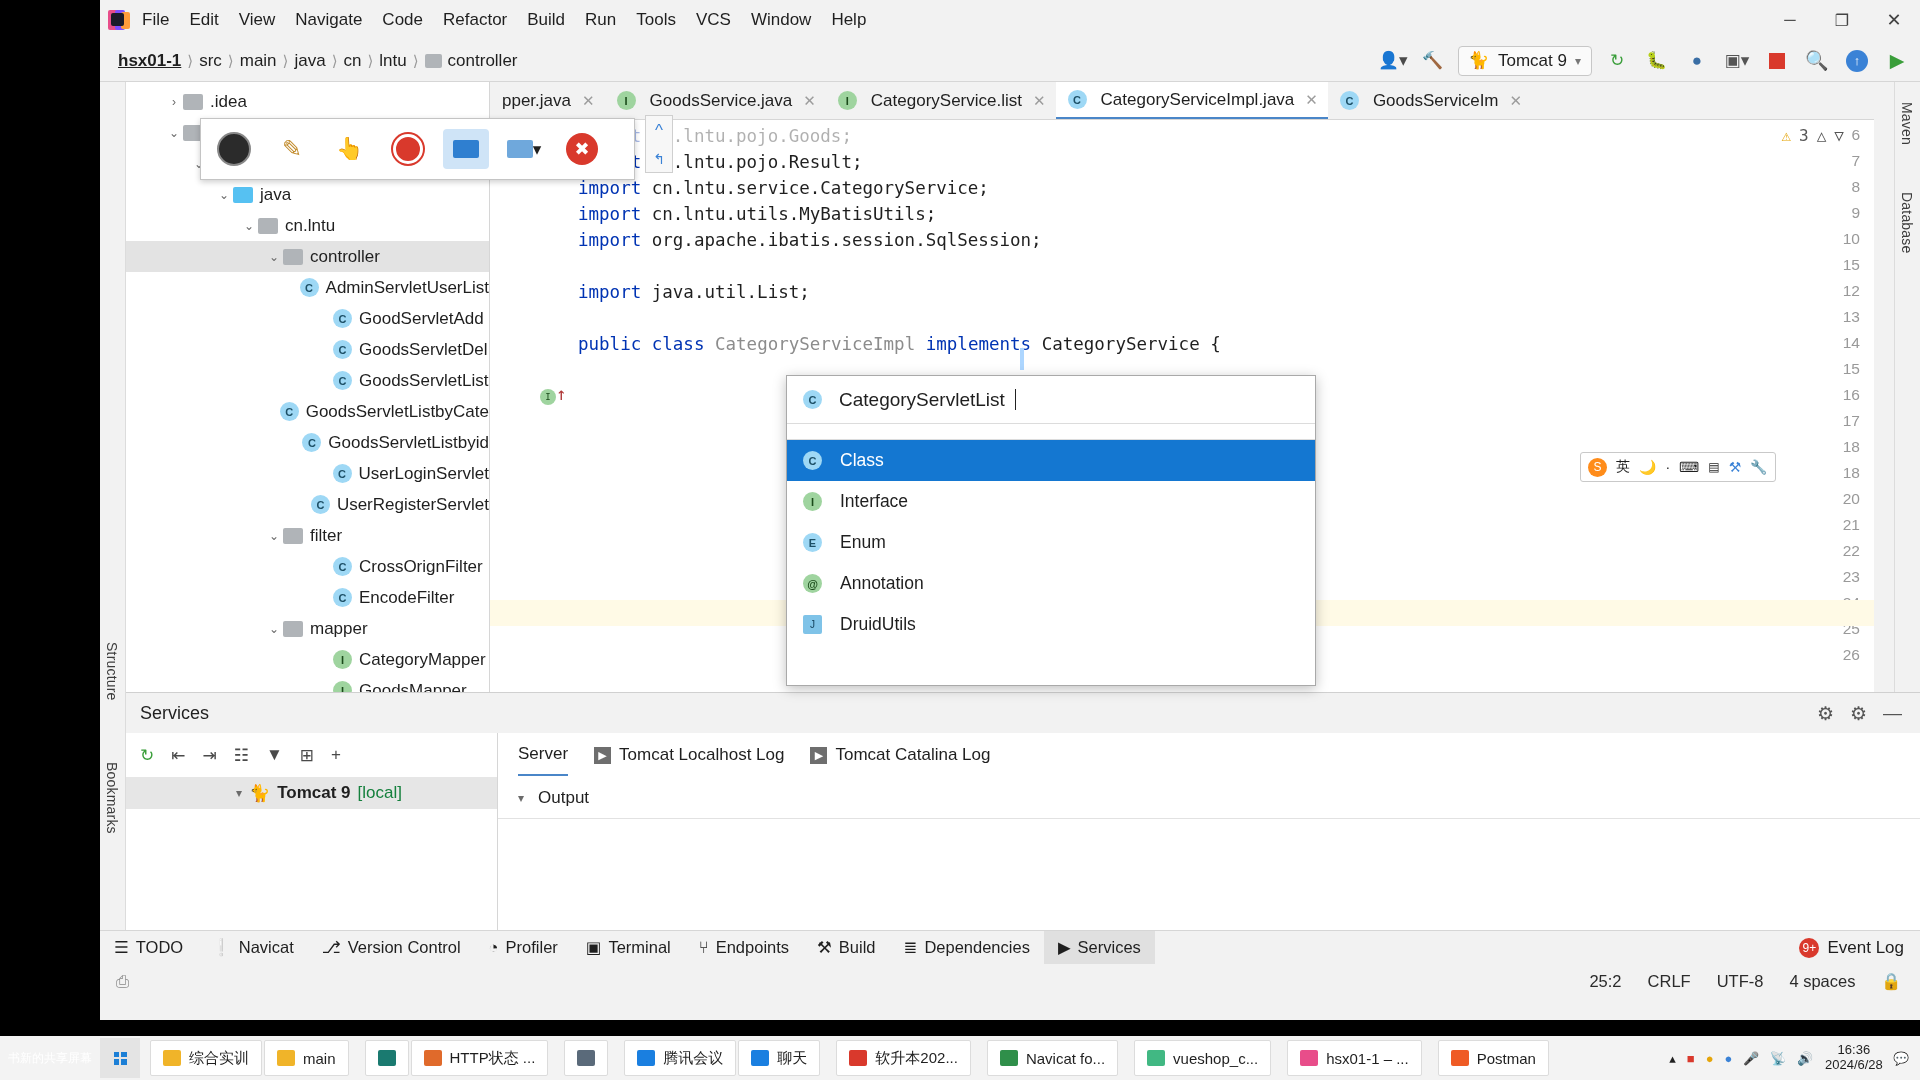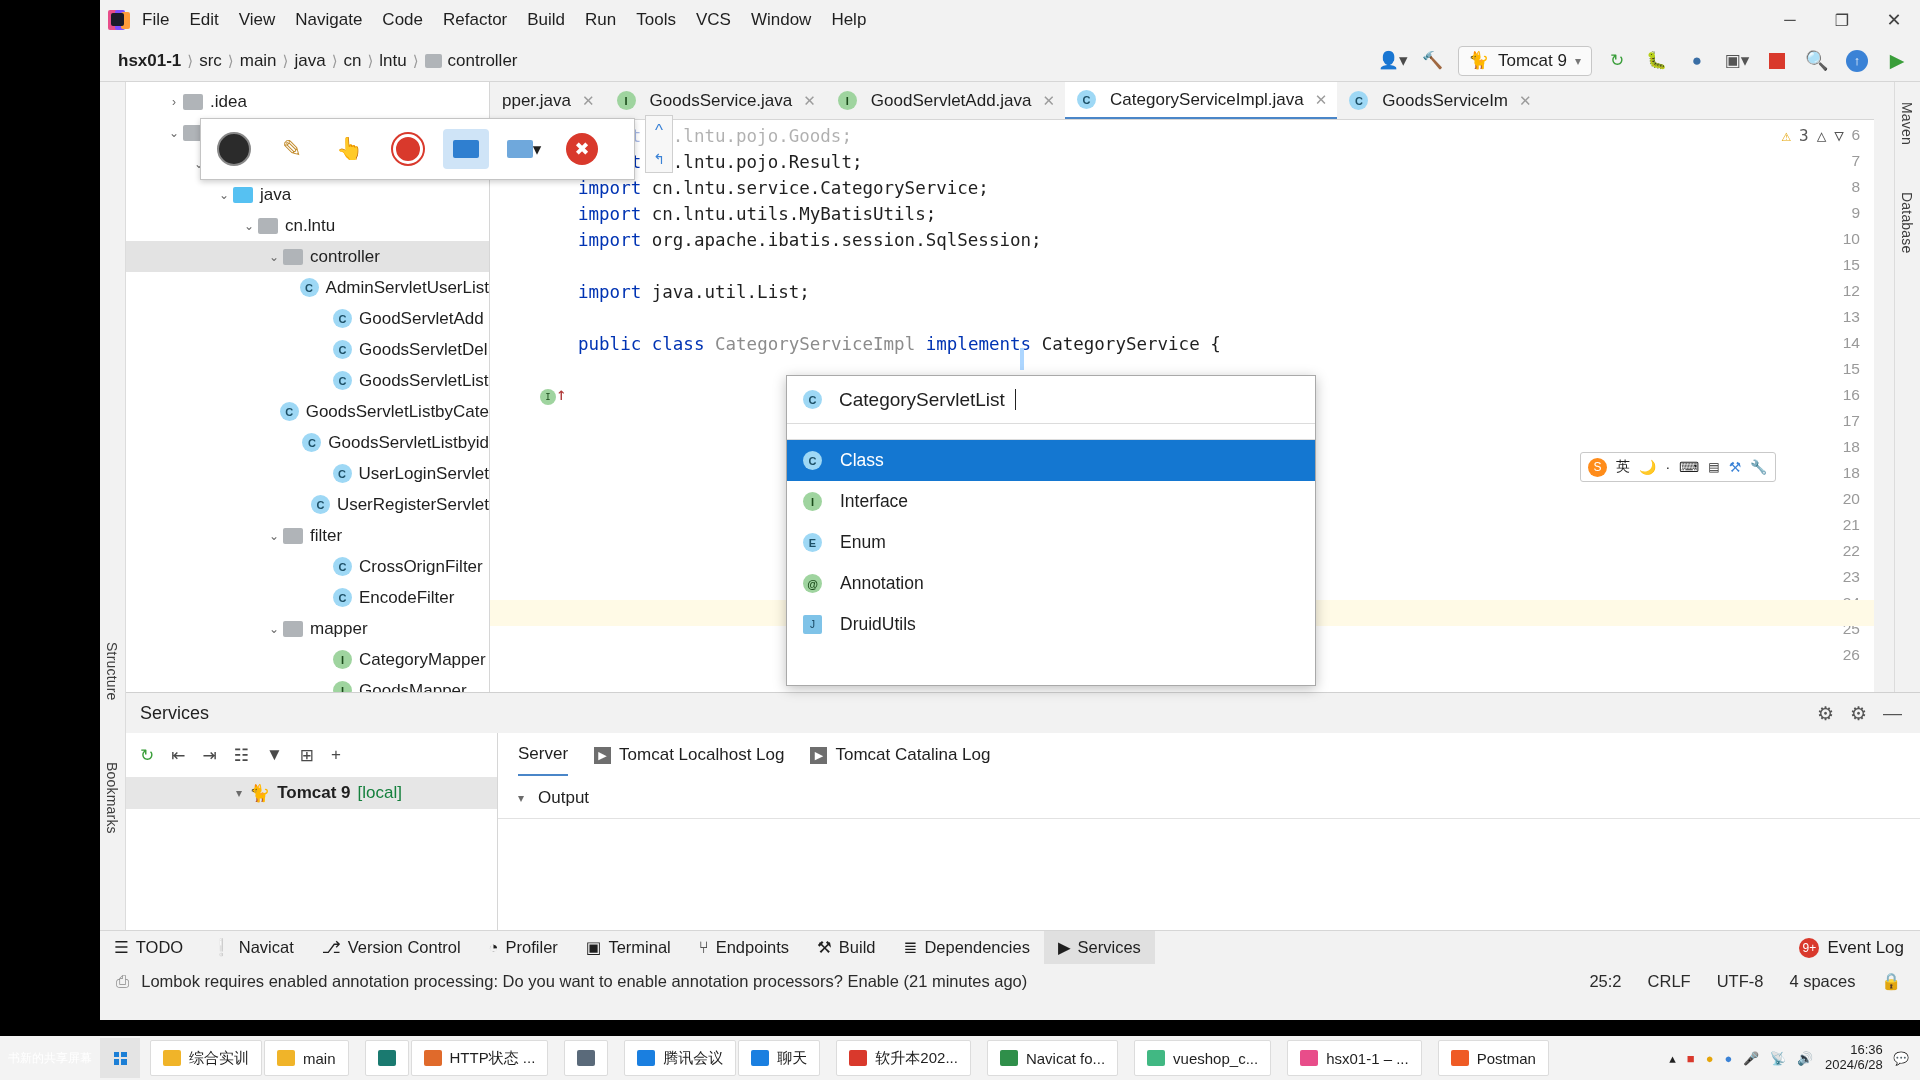--- a/index.html
+++ b/index.html
@@ -20,21 +20,21 @@
   .menubar span { cursor:default; }
   .wintitle { position:absolute; left:0; width:1820px; text-align:center; font-size:17px; color:#333; pointer-events:none;}
   .wincontrols { position:absolute; right:0; top:0; height:40px; display:flex; align-items:center; }
   .wincontrols div { width:52px; height:40px; display:flex;align-items:center;justify-content:center; font-size:16px; color:#444;}
 
   
   .navbar { position:absolute; left:0; top:40px; width:1820px; height:42px; background:#f2f2f2;
             display:flex; align-items:center; border-bottom:1px solid #d6d6d6; }
   .crumbs { display:flex; align-items:center; margin-left:18px; gap:6px; font-size:17px; }
   .crumb-sep { color:#9a9a9a; font-size:15px; }
-  .crumb.bold { font-weight:bold; }
+  .crumb.bold { font-weight:bold;text-decoration:underline; }
   .navright { position:absolute; right:8px; display:flex; align-items:center; gap:10px; }
   .tb-ico { width:30px;height:30px; display:flex;align-items:center;justify-content:center; color:#4a4a4a;}
   .runcfg { display:flex;align-items:center;gap:8px; height:30px; padding:0 10px; border:1px solid #c7c7c7; border-radius:4px; background:#fafafa; }
 
   
   .leftstrip { position:absolute; left:0; top:82px; width:26px; height:850px; background:#f2f2f2; border-right:1px solid #dcdcdc;}
   .vlabel { writing-mode:vertical-rl; font-size:14px; color:#3c3c3c; letter-spacing:.2px;}
 
   
   .project { position:absolute; left:26px; top:82px; width:364px; height:610px; background:#fff; border-right:1px solid #d6d6d6;}
@@ -363,21 +363,21 @@
             <span>pper.java</span>
             <span class="tabx">✕</span>
           </div>
           <div class="tab">
             <span class="cicon" style="background:#9fd49f;color:#1a4a1a;">I</span>
             <span>GoodsService.java</span>
             <span class="tabx">✕</span>
           </div>
           <div class="tab">
             <span class="cicon" style="background:#9fd49f;color:#1a4a1a;">I</span>
-            <span>GoodServletAdd.java</span>
+            <span>CategoryService.list</span>
             <span class="tabx">✕</span>
           </div>
           <div class="tab active">
             <span class="cicon" style="background:#9ed8f5;">C</span>
             <span>CategoryServiceImpl.java</span>
             <span class="tabx">✕</span>
           </div>
           <div class="tab">
             <span class="cicon" style="background:#9ed8f5;">C</span>
             <span>GoodsServiceIm</span>
@@ -560,21 +560,20 @@
           <span>Services</span>
         </div>
         <div class="bb-right">
           <span class="badge9">9+</span>
           <span>Event Log</span>
         </div>
       </div>
 
     <div class="statusbar">
       <span style="margin-left:16px;margin-right:12px;color:#888;">⎙</span>
-      <span>Lombok requires enabled annotation processing: Do you want to enable annotation processors? Enable (21 minutes ago)</span>
       <span class="sb-right">
         <span>25:2</span>
         <span>CRLF</span>
         <span>UTF-8</span>
         <span>4 spaces</span>
         <span>🔒</span>
       </span>
     </div>
 
     <div class="floatbar">
@@ -690,21 +689,21 @@
         </div>
       </div>
     <div class="tray">
       <span>▴</span>
       <span style="color:#d9392c;">■</span>
       <span style="color:#e5a50a;">●</span>
       <span style="color:#3a82d6;">●</span>
       <span>🎤</span>
       <span>📡</span>
       <span>🔊</span>
-      <span style="display:flex;flex-direction:column;line-height:1.15;text-align:right;font-size:13px;">
+      <span style="display:flex;flex-direction:column;line-height:1.15;text-align:center;font-size:13px;">
         <span>16:36</span>
         <span>2024/6/28</span>
       </span>
       <span>💬</span>
     </div>
   </div>
   <div class="sharenote">书新的共享屏幕</div>
 </div>
 
 </body></html>

